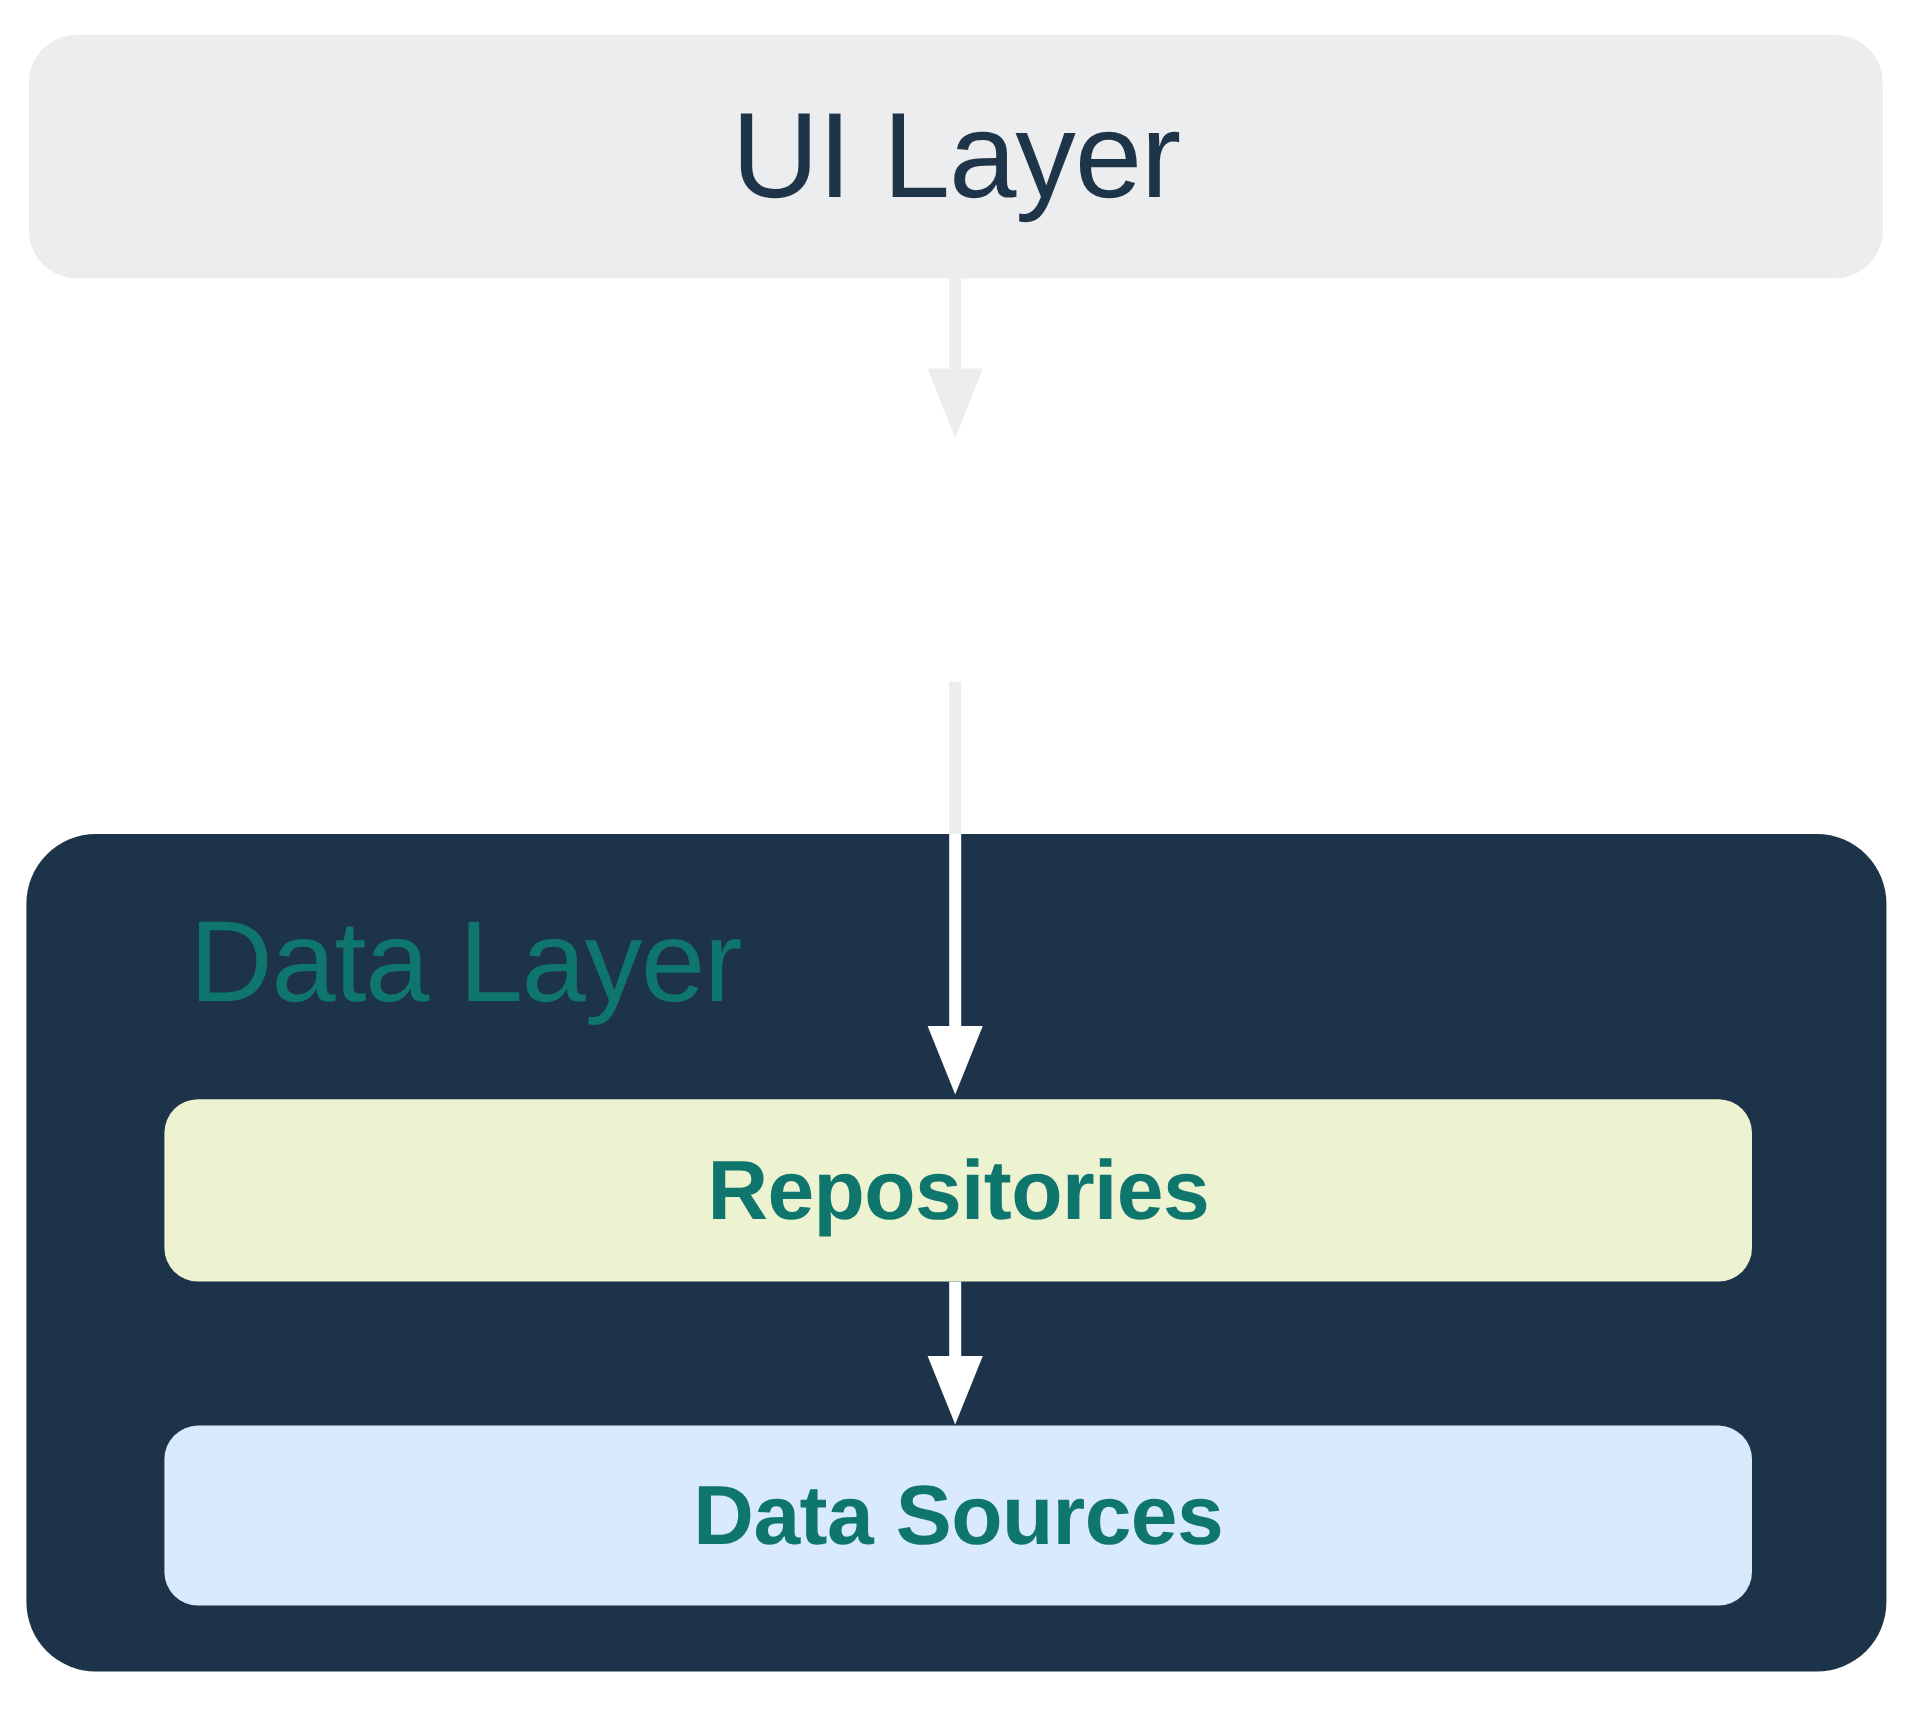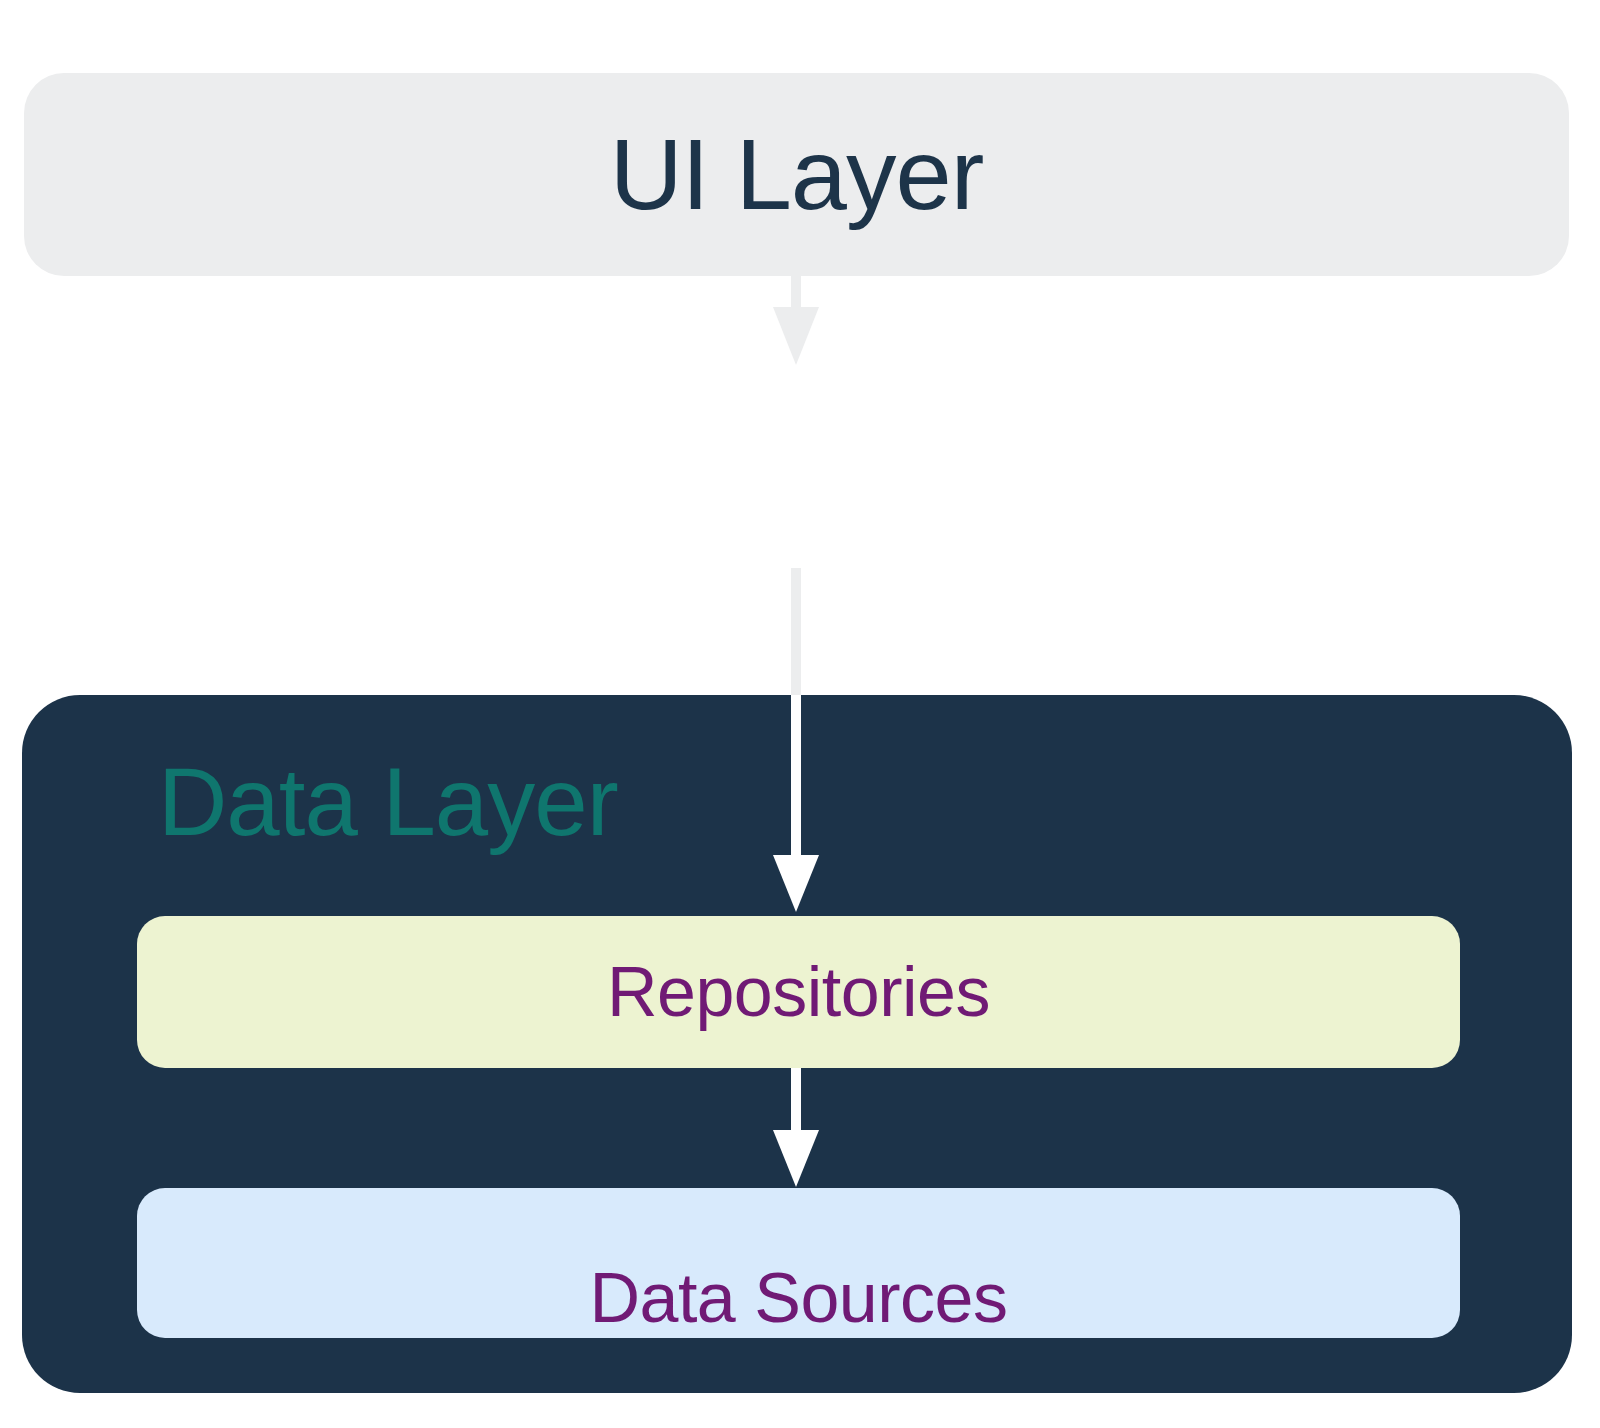--- a/index.html
+++ b/index.html
@@ -12,21 +12,20 @@
   }
   .box{
     position:absolute;
     display:flex;align-items:center;justify-content:center;
     box-sizing:border-box;
   }
   .light-box{
     left:24px;width:1545px;height:203px;
     background:#ECEDEE;
     border-radius:40px;
-    margin-top:44px;
   }
   .layer-label{
     color:#1D3449;
     font-size:101px;
     letter-spacing:-1px;
     white-space:nowrap;
   }
   .ui-box{top:29px;}
   .domain-box{top:365px;}
   .dark-box{
@@ -42,26 +41,27 @@
     font-size:96px;
     letter-spacing:-1px;
     line-height:1.15;
     white-space:nowrap;
   }
   .inner-box{
     left:137px;width:1323px;height:152px;
     border-radius:28px;
   }
   .repo-box{top:916px;background:#EDF3D1;}
-  .ds-box{top:1188px;height:150px;background:#D8EAFC;align-items:flex-end;}
+  .ds-box{top:1188px;height:150px;background:#D8EAFC;}
   .inner-label{
-    color:#701a75;
+    color:#0f766e;
     font-size:70px;
     letter-spacing:-0.5px;
     white-space:nowrap;
+    font-weight:bold;
   }
   .shaft{
     position:absolute;
     width:10px;
     left:791px;
   }
   .head{
     position:absolute;
     left:773px;
     width:0;height:0;

